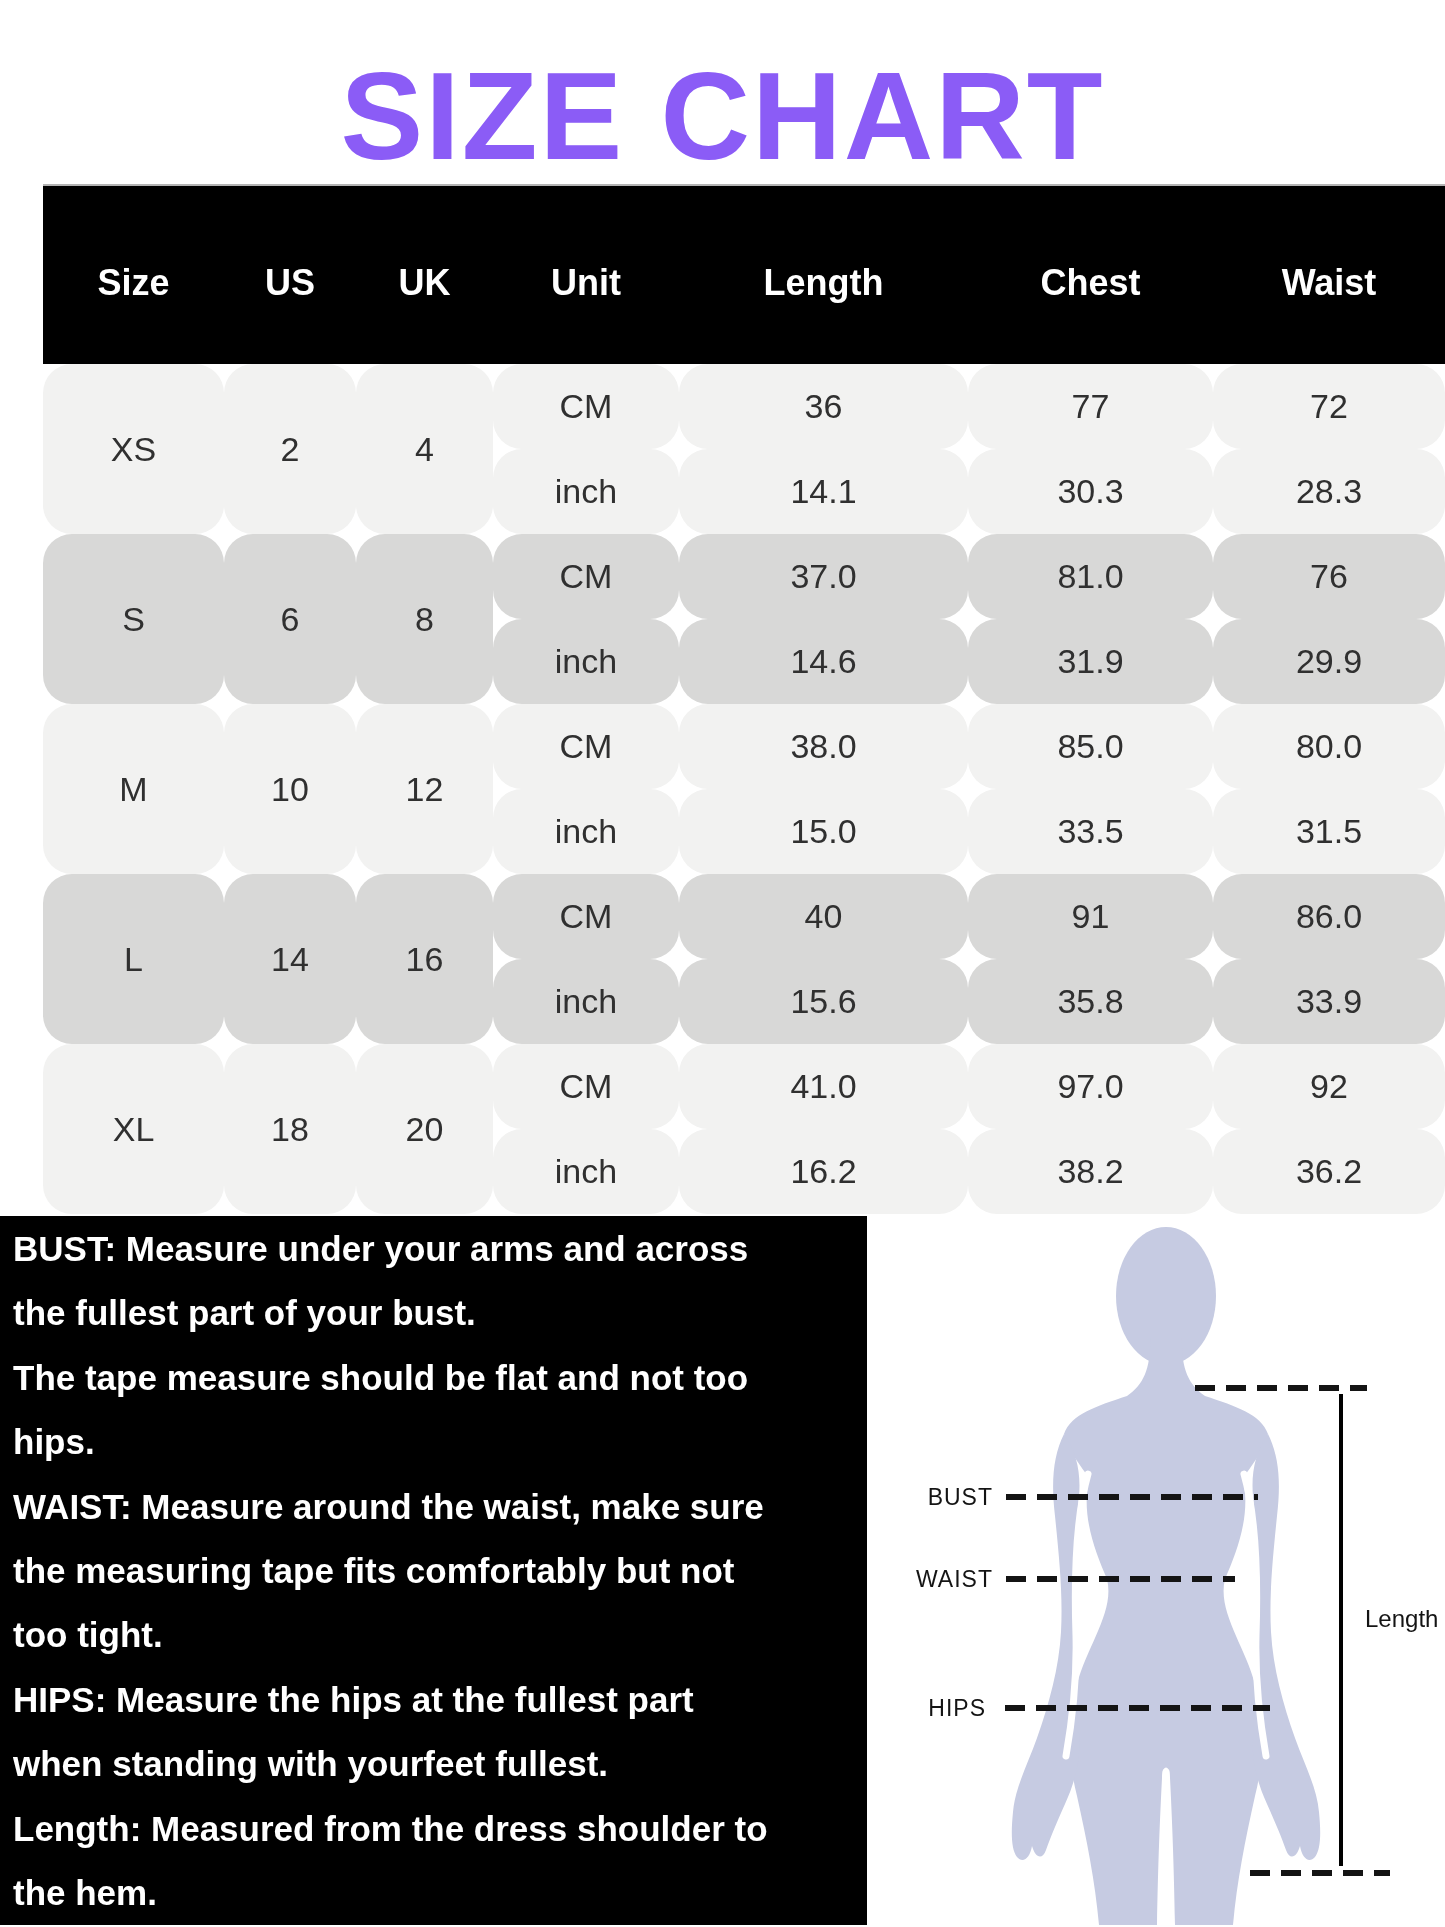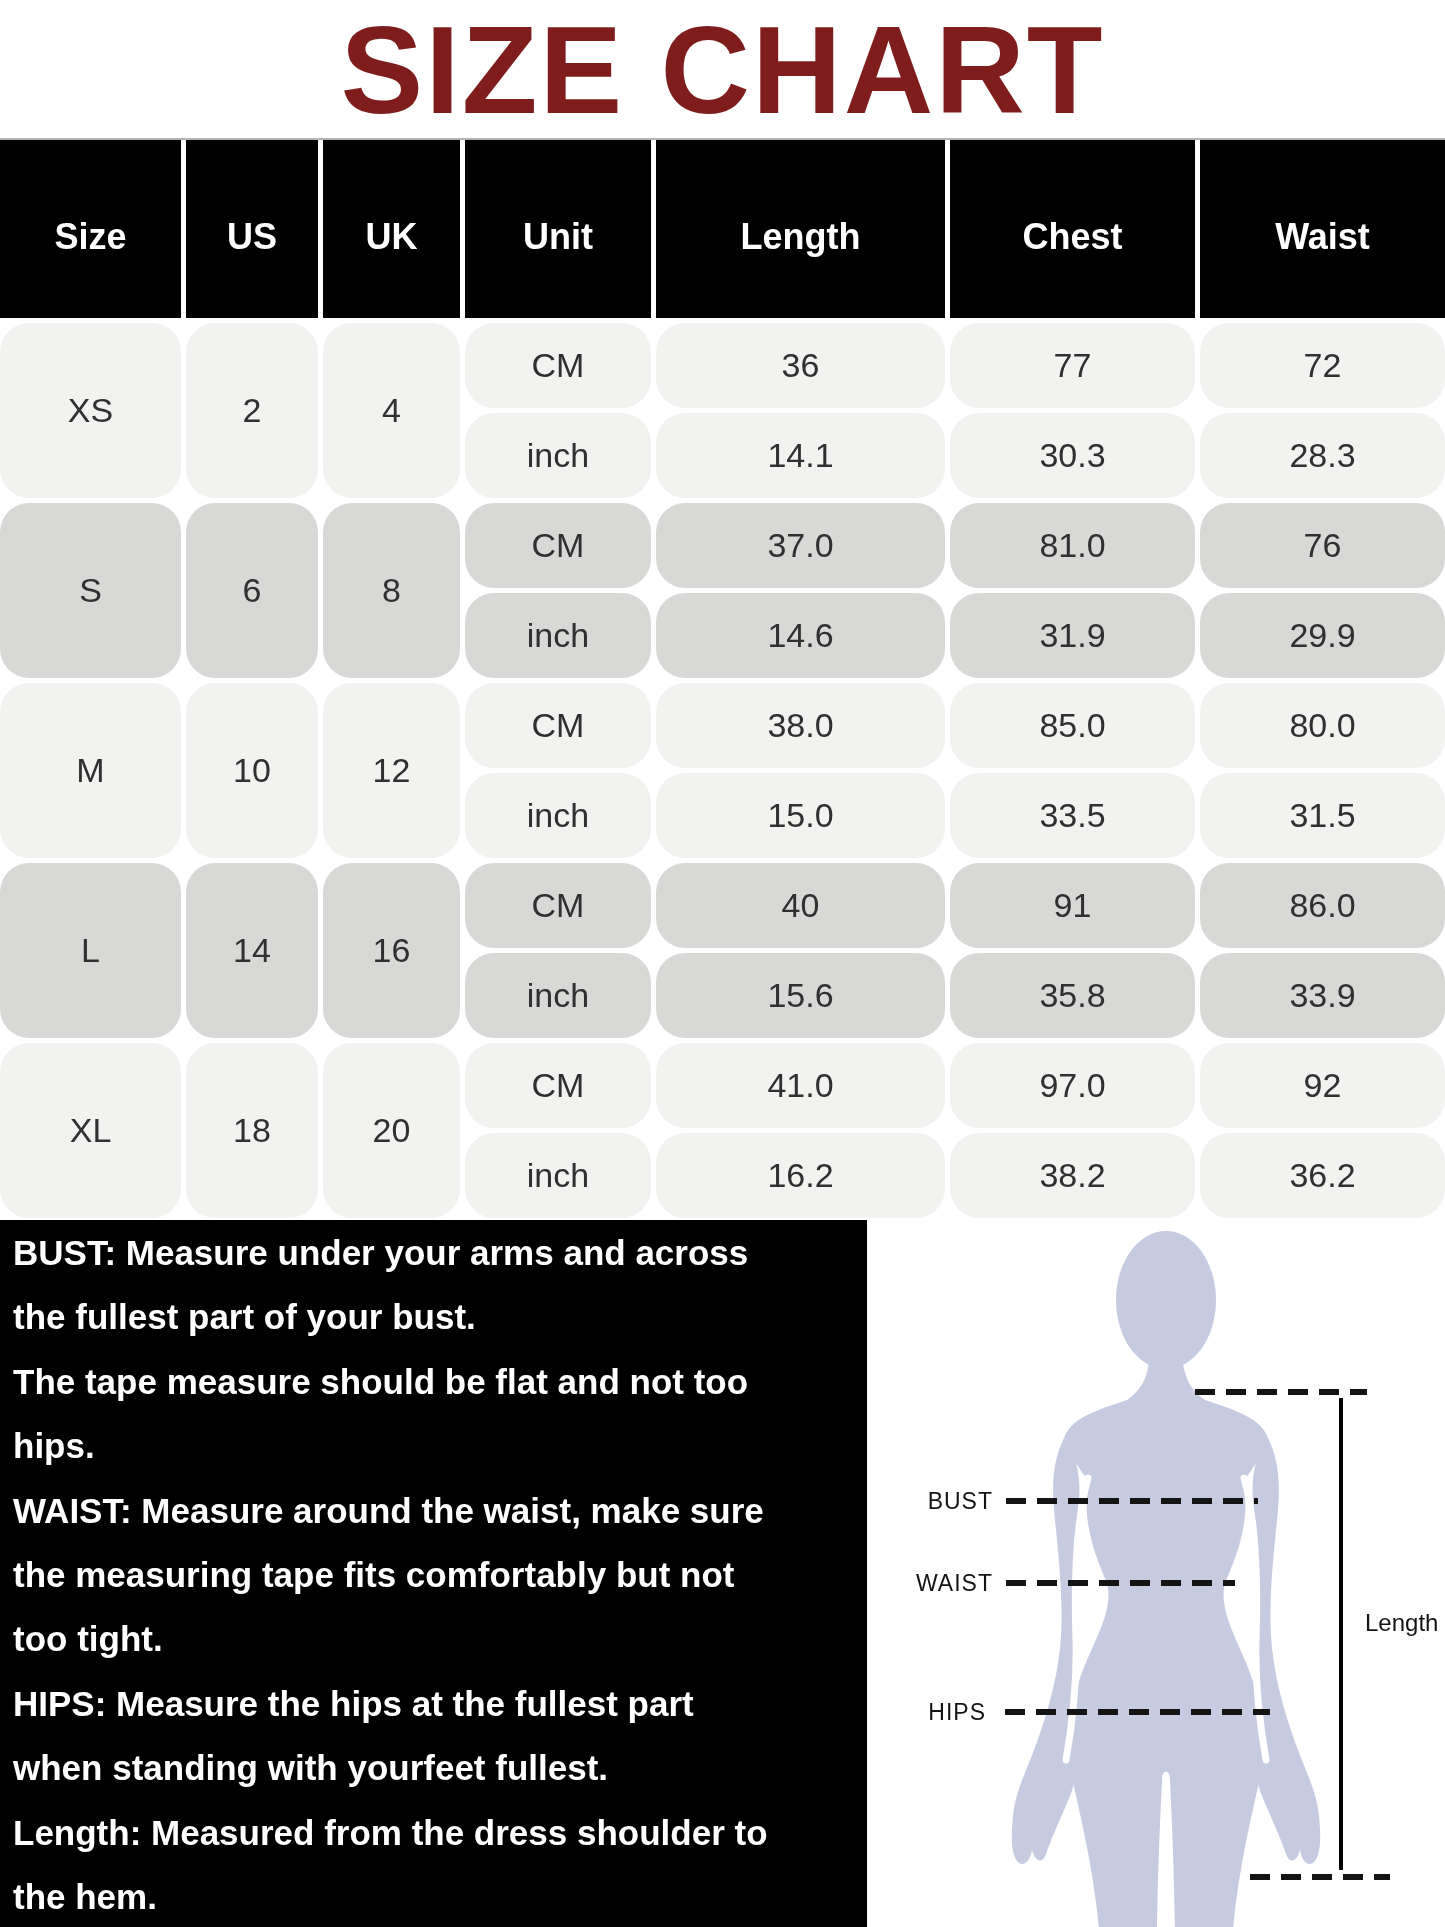--- a/index.html
+++ b/index.html
@@ -6,29 +6,29 @@
   body {
     width:1445px; height:1927px; overflow:hidden;
     background:#ffffff;
     font-family:"Liberation Sans", sans-serif;
     position:relative;
   }
   .title {
     height:136px;
     display:flex; align-items:center; justify-content:center;
     font-size:124px; font-weight:600; letter-spacing:2px;
-    color:#7f1d1d; padding-top:2px;
+    color:#8b5cf6; padding-top:2px;margin-top:46px;
   }
   .size-table {
     display:grid;
     grid-template-columns:181px 132px 137px 186px 289px 245px 1fr;
     grid-template-rows:178px repeat(10, 85px);
-    gap:5px;
     background:#ffffff;
     border-top:2px solid #b3b3b3;
+    margin-left:43px;
   }
   .th {
     background:#000000; color:#ffffff;
     font-size:36px; font-weight:700;
     display:flex; align-items:flex-end; justify-content:center;
     padding-bottom:60px;
   }
   .cell {
     display:flex; align-items:center; justify-content:center;
     font-size:34px; color:#303030;border-radius:29px;

